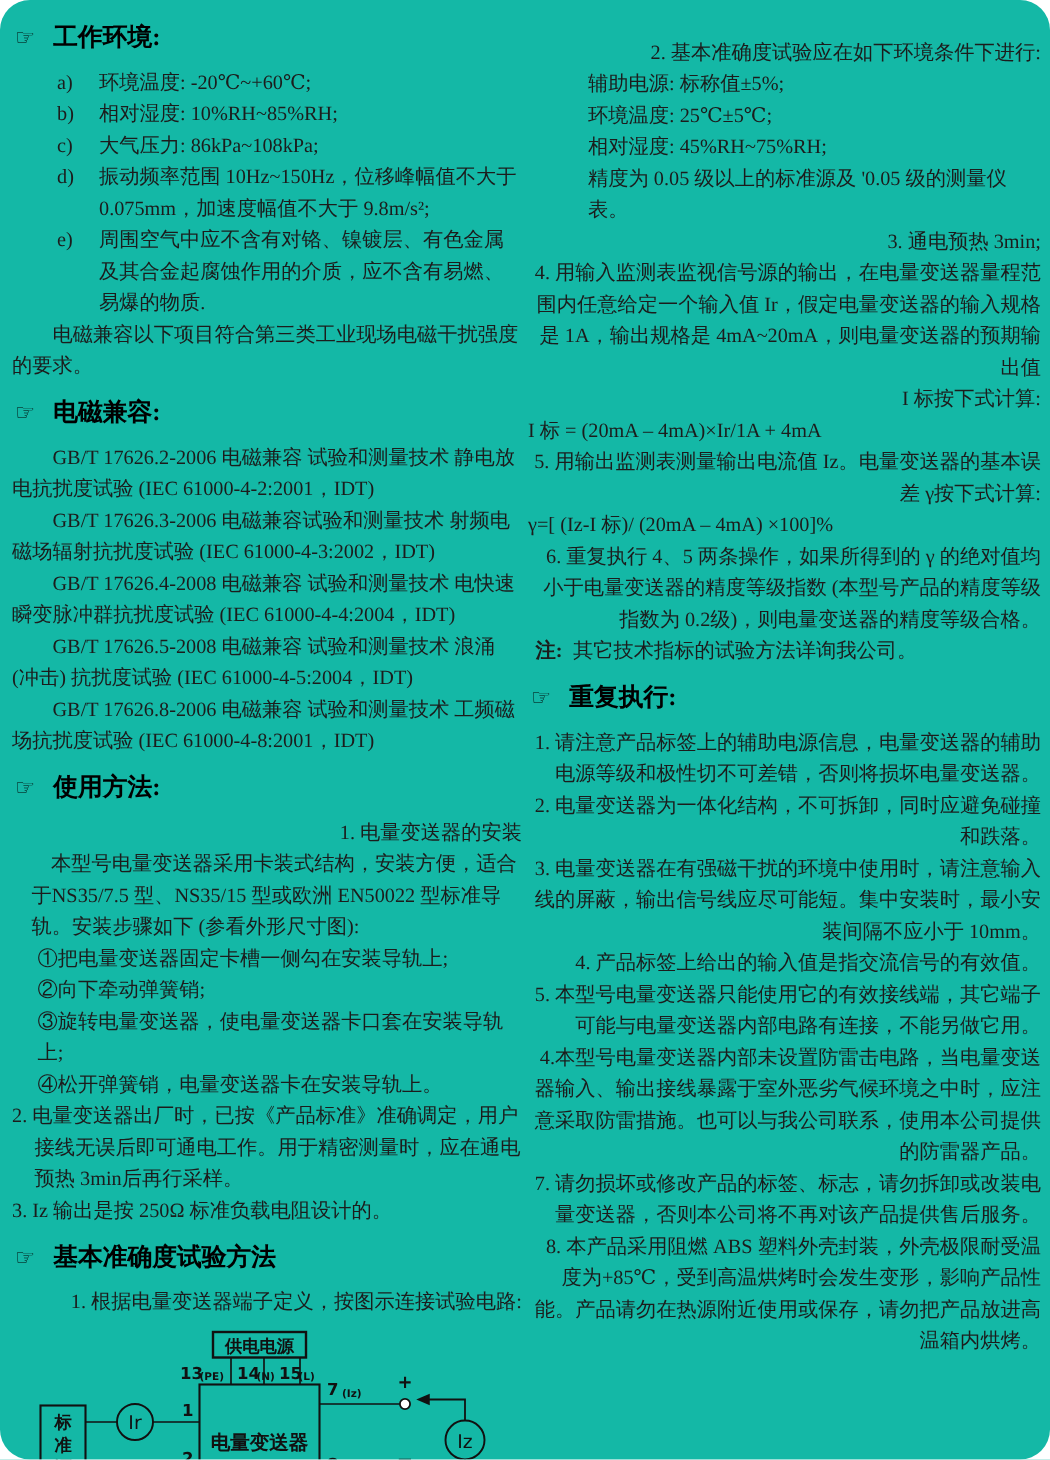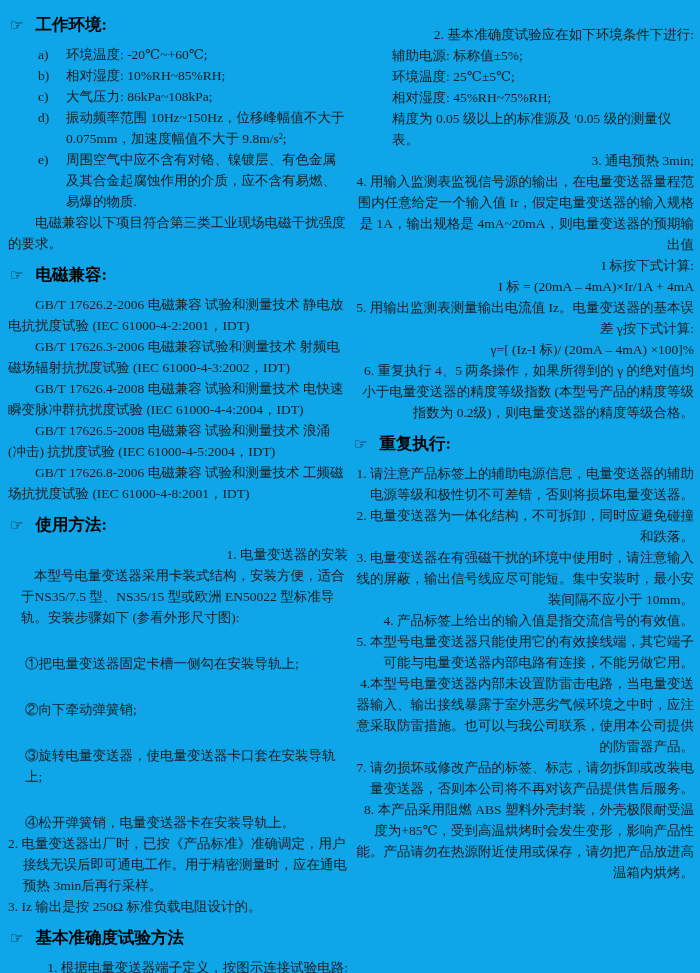--- a/index.html
+++ b/index.html
@@ -1,47 +1,47 @@
 <!DOCTYPE html>
 <html><head>
 <meta charset="utf-8">
 <style>
   * { margin:0; padding:0; box-sizing:border-box; }
   html,body { background:#ffffff; }
   .page {
-    position:relative; width:700px; height:973px; background:#0ea5e9;
+    position:relative; width:700px; height:973px; background:#14b8a6;
     font-family:"Liberation Serif","DejaVu Serif",serif;
-    color:#1c1c1c; font-size:13.5px; line-height:21px; overflow:hidden;
+    color:#1c1c1c; font-size:13.5px; line-height:21px; overflow:hidden;border-radius:20px;
   }
   .col { position:absolute; top:0; }
   .col.left  { left:8px;   width:340px; }
   .col.right { left:352px; width:342px; padding-top:24px; }
   .col.left  { padding-top:4px; }
 
   .blk { margin:0; }
   
   .blk.h { font-size:16.5px; font-weight:bold; line-height:23px; margin:9px 0 7px 0; color:#000; }
   .blk.h .hand { font-family:"DejaVu Sans",sans-serif; font-size:15px; margin:0 12px 0 2px; }
   
   .blk.li { position:relative; padding-left:58px; }
   .blk.li .lbl { position:absolute; left:30px; }
   
   .blk.p { text-indent:27px; }
   
   .blk.p0 { text-indent:0;text-align:right; }
   
   .blk.pi { margin-left:13px; text-indent:13px; }
   
-  .blk.step { margin-left:17px;margin-top:25px; }
+  .blk.step { margin-left:17px; }
   
   .blk.num { padding-left:15px; text-indent:-15px; }
   
   .blk.sub { padding-left:40px; }
   
-  .blk.f { text-align:right; }
+  .blk.f { text-align:left; }
   
   .blk.note { padding-left:5px; }
   .blk.note .lbl { font-weight:bold; padding-right:7px; }
 
   .circuit { display:block; margin-top:7px; }
   .circuit text { fill:#111; }
   .circuit .cn { font-family:"DejaVu Sans","Liberation Sans",sans-serif; font-weight:bold; }
   .circuit .tn { font-family:"DejaVu Sans","Liberation Sans",sans-serif; font-weight:bold; }
   .circuit .ts { font-family:"DejaVu Sans","Liberation Sans",sans-serif; font-weight:bold; }
   .circuit .mt { font-family:"DejaVu Sans","Liberation Sans",sans-serif; }
@@ -138,20 +138,21 @@
       <div class="blk sub">环境温度:   25℃±5℃;</div>
       <div class="blk sub">相对湿度:   45%RH~75%RH;</div>
       <div class="blk sub">精度为 0.05 级以上的标准源及 '0.05 级的测量仪表。</div>
       <div class="blk p0">3. 通电预热 3min;</div>
       <div class="blk p0">4. 用输入监测表监视信号源的输出，在电量变送器量程范围内任意给定一个输入值 Ir，假定电量变送器的输入规格是 1A，输出规格是 4mA~20mA，则电量变送器的预期输出值</div>
       <div class="blk p0">I 标按下式计算:</div>
       <div class="blk f">I 标 = (20mA – 4mA)×Ir/1A + 4mA</div>
       <div class="blk p0">5. 用输出监测表测量输出电流值 Iz。电量变送器的基本误差 γ按下式计算:</div>
       <div class="blk f">γ=[ (Iz-I 标)/ (20mA – 4mA) ×100]%</div>
       <div class="blk p0">6. 重复执行 4、5 两条操作，如果所得到的 γ 的绝对值均小于电量变送器的精度等级指数 (本型号产品的精度等级指数为 0.2级)，则电量变送器的精度等级合格。</div>
+      <div class="blk note"><span class="lbl">注:</span>其它技术指标的试验方法详询我公司。</div>
       <div class="blk h"><span class="hand">☞</span><span>重复执行:</span></div>
       <div class="blk p0">1. 请注意产品标签上的辅助电源信息，电量变送器的辅助电源等级和极性切不可差错，否则将损坏电量变送器。</div>
       <div class="blk p0">2. 电量变送器为一体化结构，不可拆卸，同时应避免碰撞和跌落。</div>
       <div class="blk p0">3. 电量变送器在有强磁干扰的环境中使用时，请注意输入线的屏蔽，输出信号线应尽可能短。集中安装时，最小安装间隔不应小于 10mm。</div>
       <div class="blk p0">4. 产品标签上给出的输入值是指交流信号的有效值。</div>
       <div class="blk p0">5. 本型号电量变送器只能使用它的有效接线端，其它端子可能与电量变送器内部电路有连接，不能另做它用。</div>
       <div class="blk p0">4.本型号电量变送器内部未设置防雷击电路，当电量变送器输入、输出接线暴露于室外恶劣气候环境之中时，应注意采取防雷措施。也可以与我公司联系，使用本公司提供的防雷器产品。</div>
       <div class="blk p0">7. 请勿损坏或修改产品的标签、标志，请勿拆卸或改装电量变送器，否则本公司将不再对该产品提供售后服务。</div>
       <div class="blk p0">8. 本产品采用阻燃 ABS 塑料外壳封装，外壳极限耐受温度为+85℃，受到高温烘烤时会发生变形，影响产品性能。产品请勿在热源附近使用或保存，请勿把产品放进高温箱内烘烤。</div>
     </div>

